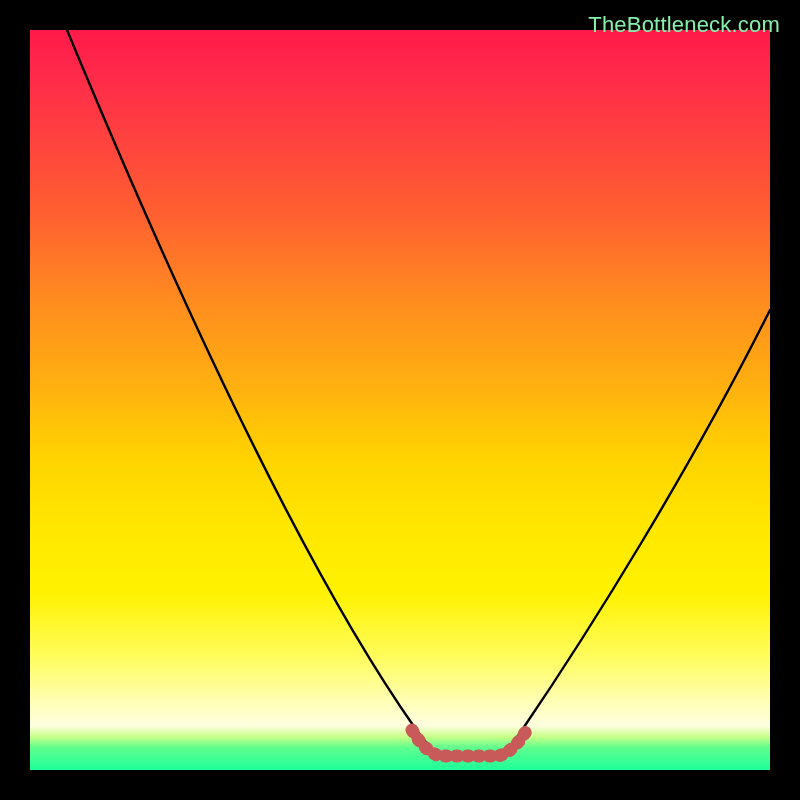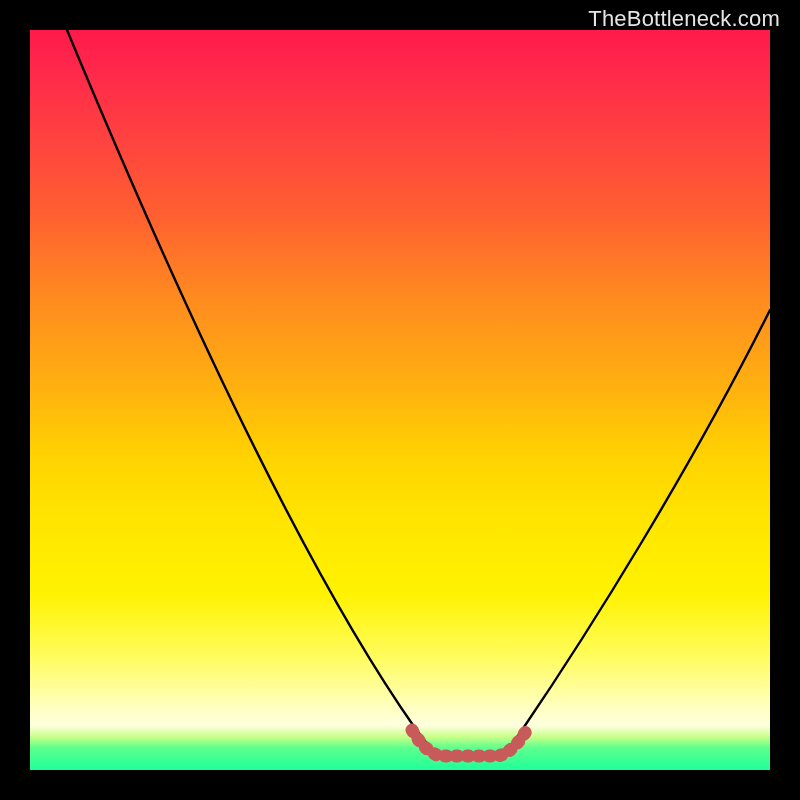--- a/index.html
+++ b/index.html
@@ -39,23 +39,23 @@
       #fffd60 85%,
       #ffffc0 91.5%,
       #ffffe0 94%,
       #c9ff89 95.5%,
       #5eff8e 97%,
       #1fff99 100%
     );
   }
   .watermark {
     position: absolute;
-    top: 6px;
+    top: 12px;
     right: 20px;
-    color: #e5e5e5;
+    color: #86efac;
     font-size: 22px;
     font-weight: 500;
     letter-spacing: 0.2px;
   }
   svg.curve-layer {
     position: absolute;
     left: 30px;
     top: 30px;
     width: 740px;
     height: 740px;

